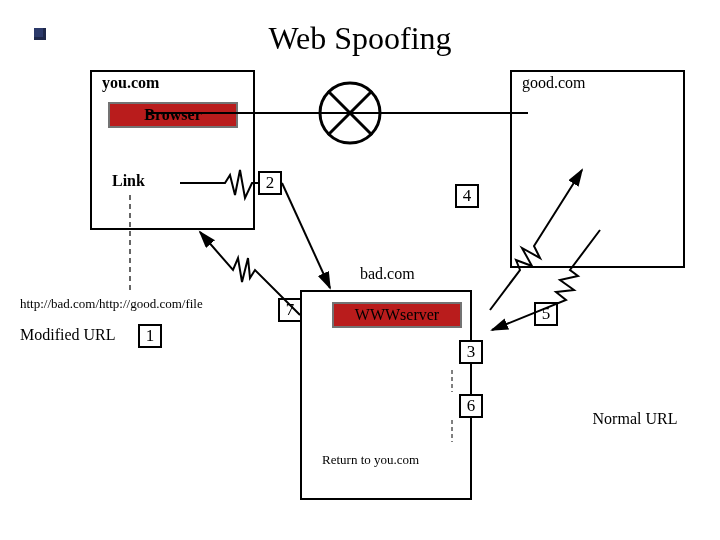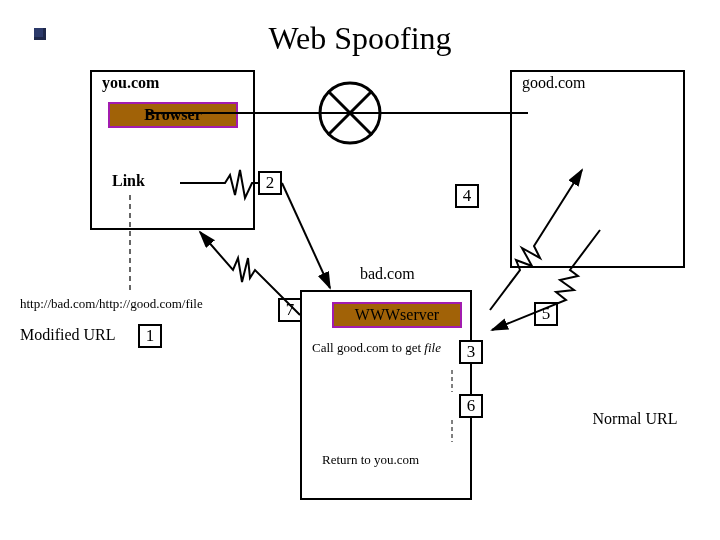--- a/index.html
+++ b/index.html
@@ -25,22 +25,22 @@
     background: #2c3a6a;
     box-shadow: inset -3px -3px 0 rgba(0,0,0,0.3);
   }
   .box {
     position: absolute;
     border: 2px solid #000;
     background: #fff;
     box-sizing: border-box;
   }
   .green-box {
-    border: 2px solid #a21caf;
-    background: #a16207;
+    border: 2px solid #737373;
+    background: #b91c1c;
     text-align: center;
     position: absolute;
     box-sizing: border-box;
     font-size: 16px;
     padding-top: 2px;
   }
   .lbl {
     position: absolute;
     font-size: 16px;
   }
@@ -71,23 +71,20 @@
   <div class="green-box" style="left:16px; top:30px; width:130px; height:26px;">Browser</div>
   <div class="lbl" style="left:20px; top:100px;">Link</div>
 </div>
 
 <div class="box" style="left:510px; top:70px; width:175px; height:198px;">
   <div class="lbl" style="left:10px; top:2px;">good.com</div>
 </div>
 
 <div class="box" style="left:300px; top:290px; width:172px; height:210px;">
   <div class="green-box" style="left:30px; top:10px; width:130px; height:26px;">WWWserver</div>
-  <div class="lbl sm" style="left:10px; top:48px; width:135px;">
-    <span>Call good.com to get </span><span class="italic">file</span>
-  </div>
   <div class="lbl sm" style="left:20px; top:160px;">Return to you.com</div>
 </div>
 
 <div class="lbl" style="left:360px; top:265px;">bad.com</div>
 
 <div class="lbl sm" style="left:20px; top:296px;">http://bad.com/http://good.com/file</div>
 <div class="lbl" style="left:20px; top:326px;">Modified URL</div>
 
 <div class="lbl" style="left:560px; top:410px; text-align:center; width:150px;">
   <div>Normal URL</div>

